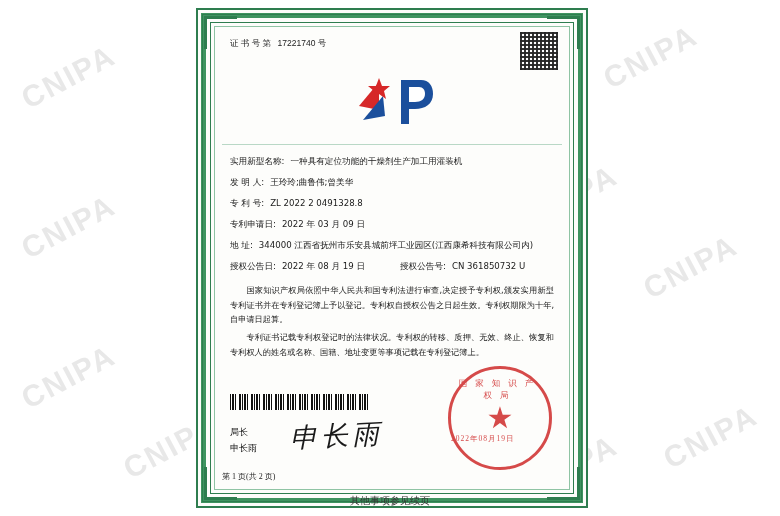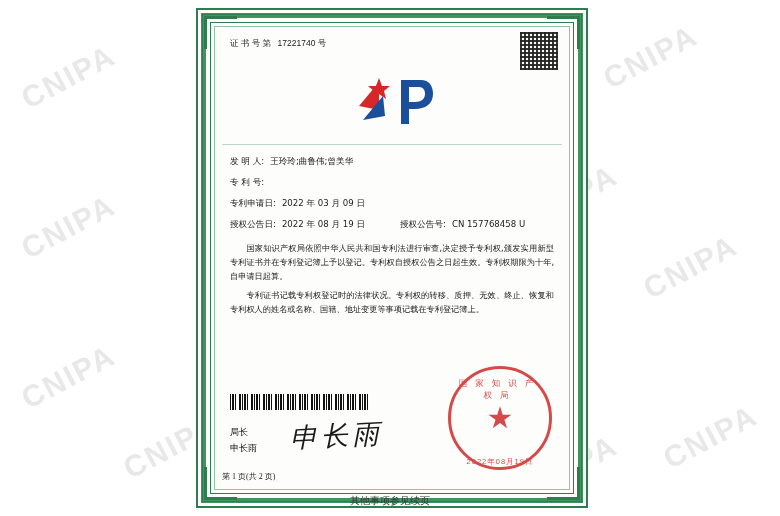--- a/index.html
+++ b/index.html
@@ -250,27 +250,27 @@
     top: 9px;
     left: 0;
     width: 100%;
     text-align: center;
     font-size: 8.5px;
     letter-spacing: 8px;
     font-family: "DejaVu Sans", sans-serif;
   }
   .seal .seal-bottom {
     position: absolute;
-    bottom: 0;
+    bottom: 23px;
     left: 0;
     width: 100%;
-    text-align: center;
+    text-align: left;
     font-size: 7.5px;
     letter-spacing: 1px;
-    font-family: Liberation Sans, sans-serif;
+    font-family: Liberation Serif, serif;
   }
   .page-num {
     position: absolute;
     bottom: 2px;
     left: 0;
     width: 100%;
     text-align: left;
     font-size: 8px;
     color: #222;
     font-family: Liberation Serif, serif;
@@ -333,39 +333,48 @@
             <path d="M10 30 L30 6 L30 34 Z" fill="#d62828"></path>
             <path d="M14 44 L34 20 L36 40 Z" fill="#1b4f9c"></path>
             <path d="M30 2 L33 10 L41 10 L35 15 L37 23 L30 18 L23 23 L25 15 L19 10 L27 10 Z" fill="#d62828"></path>
           </svg>
         </div>
       </div>
 
       <div class="title-rule"></div>
 
       <div class="field">
+        <span class="lbl">实用新型名称:</span>
+        <span class="val">一种具有定位功能的干燥剂生产加工用灌装机</span>
+      </div>
+      <div class="field">
         <span class="lbl">发  明  人:</span>
         <span class="val">王玲玲;曲鲁伟;曾美华</span>
       </div>
       <div class="field">
         <span class="lbl">专  利  号:</span>
+        <span class="val">ZL 2022 2 0491328.8</span>
       </div>
       <div class="field">
         <span class="lbl">专利申请日:</span>
         <span class="val">2022 年 03 月 09 日</span>
+      </div>
+      <div class="field">
+        <span class="lbl">地      址:</span>
+        <span class="val addr-val">344000 江西省抚州市乐安县城前坪工业园区(江西康希科技有限公司内)</span>
       </div>
 
       <div class="field two-col">
         <span class="half">
           <span class="lbl">授权公告日:</span>
           <span class="val">2022 年 08 月 19 日</span>
         </span>
         <span class="half">
           <span class="lbl">授权公告号:</span>
-          <span class="val">CN 157768458 U</span>
+          <span class="val">CN 361850732 U</span>
         </span>
       </div>
 
       <div class="body-text">
         <p>国家知识产权局依照中华人民共和国专利法进行审查,决定授予专利权,颁发实用新型专利证书并在专利登记簿上予以登记。专利权自授权公告之日起生效。专利权期限为十年,自申请日起算。</p>
         <p>专利证书记载专利权登记时的法律状况。专利权的转移、质押、无效、终止、恢复和专利权人的姓名或名称、国籍、地址变更等事项记载在专利登记簿上。</p>
       </div>
 
       <div class="barcode"></div>
 

